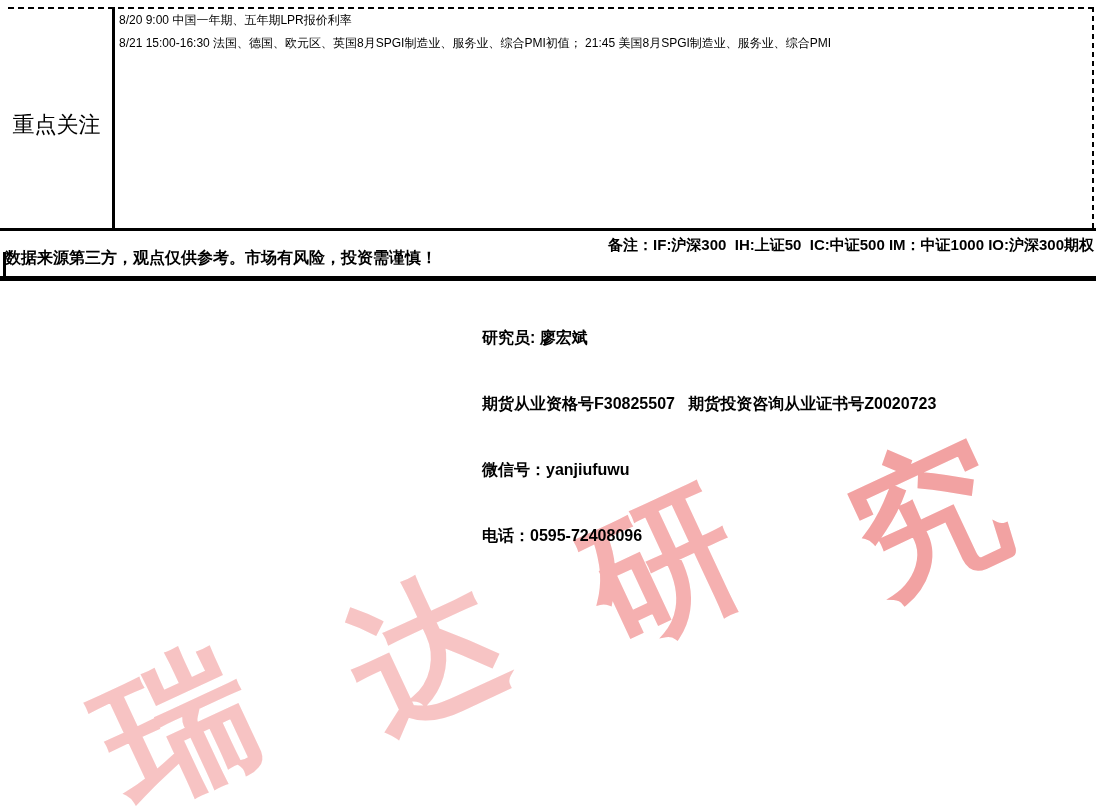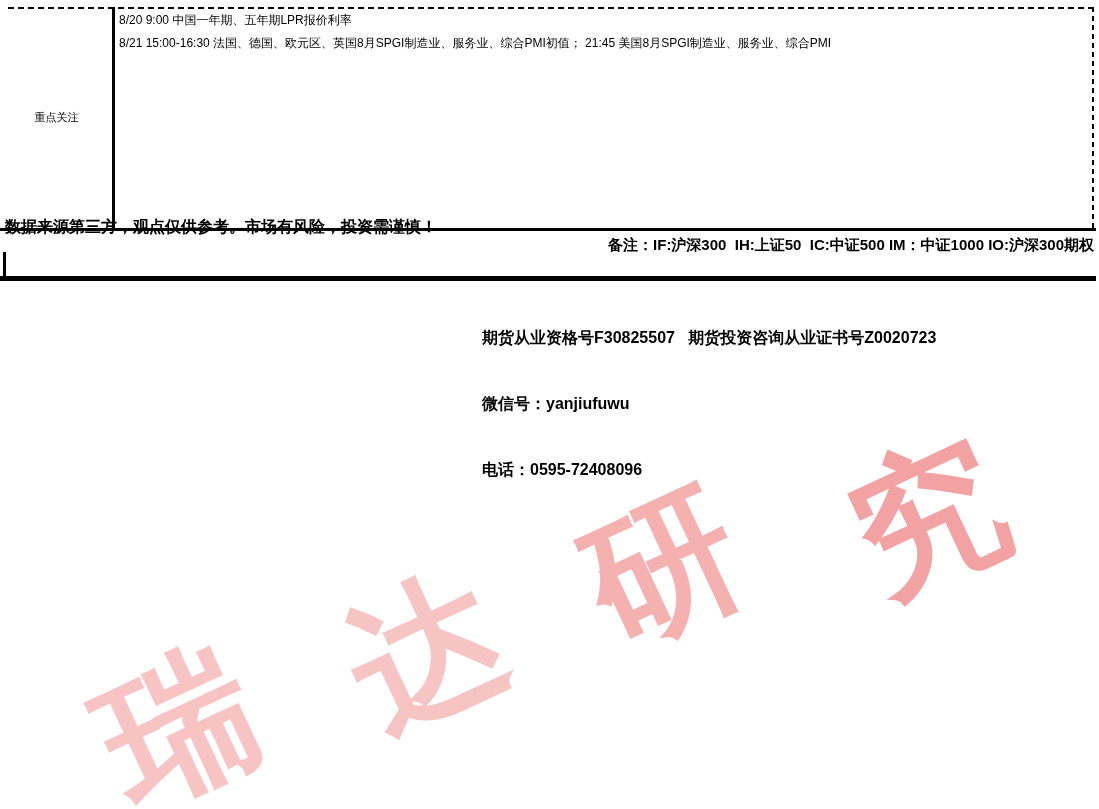--- a/index.html
+++ b/index.html
@@ -45,32 +45,32 @@
     position: absolute; left: 112px; top: 7px; width: 3px; height: 222px;
     background: #000;
   }
   .tbl-border-bottom {
     position: absolute; left: 0; top: 228px; width: 1096px; height: 3px;
     background: #000;
   }
 
   .row-label {
     position: absolute; left: 0; top: 110px; width: 113px;
-    text-align: center; font-size: 11px;
+    text-align: center; font-size: 22px;
   }
 
   .tbl-content {
     position: absolute; left: 119px; top: 9px; width: 975px;
     font-size: 12px; line-height: 23px;
   }
   .tbl-content .line { white-space: nowrap; }
 
   
   .footnote-left {
-    position: absolute; left: 5px; top: 217px;
+    position: absolute; left: 5px; top: 248px;
     font-size: 16px; font-weight: bold; white-space: pre;
   }
   .footnote-right {
     position: absolute; right: 5px; top: 236px;
     font-size: 15px; font-weight: bold; white-space: pre;
   }
 
   .left-tick {
     position: absolute; left: 3px; top: 252px; width: 3px; height: 27px;
     background: #000;
@@ -123,20 +123,21 @@
       </div>
     </div>
 
     <div class="footnote-left">数据来源第三方，观点仅供参考。市场有风险，投资需谨慎！</div>
     <div class="footnote-right">备注：IF:沪深300  IH:上证50  IC:中证500 IM：中证1000 IO:沪深300期权</div>
 
     <div class="left-tick"></div>
     <div class="thick-rule"></div>
 
     <div class="researcher">
+      <div>研究员: 廖宏斌</div>
       <div>期货从业资格号F30825507   期货投资咨询从业证书号Z0020723</div>
       <div>微信号：yanjiufuwu</div>
       <div>电话：0595-72408096</div>
     </div>
 
 
   </div>
 </div>
 
 </body></html>

